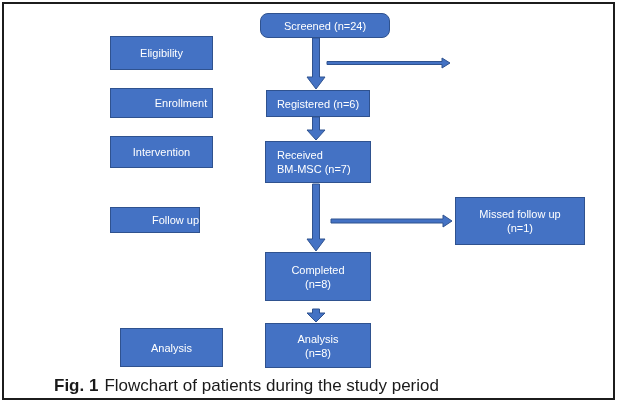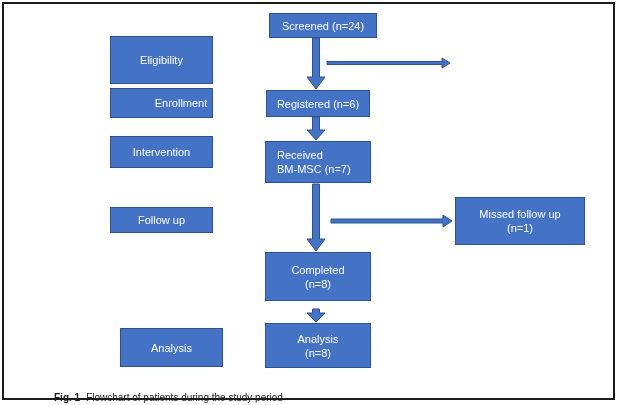--- a/index.html
+++ b/index.html
@@ -30,47 +30,47 @@
     justify-content: center;
     text-align: center;
     box-sizing: border-box;
   }
   .node.left-align {
     align-items: flex-start;
     text-align: left;
     padding-left: 11px;
   }
   
-  #node-eligibility   { left: 110px; top: 36px;  width: 103px; height: 48px; }
+  #node-eligibility   { left: 110px; top: 36px;  width: 103px; height: 34px; }
   #node-enrollment    { left: 110px; top: 88px;  width: 103px; height: 30px; padding-left: 39px; }
   #node-intervention  { left: 110px; top: 136px; width: 103px; height: 32px; }
-  #node-followup      { left: 110px; top: 207px; width: 103px; height: 26px; }
+  #node-followup      { left: 110px; top: 207px; width: 90px; height: 26px; align-items: flex-end; }
   #node-analysis-stage{ left: 120px; top: 328px; width: 103px; height: 39px; }
   
-  #node-screened      { left: 269px; top: 13px;  width: 108px; height: 25px; }
+  #node-screened      { left: 260px; top: 13px;  width: 130px; height: 25px; border-radius: 8px; }
   #node-registered    { left: 266px; top: 90px;  width: 104px; height: 27px; }
   #node-received      { left: 265px; top: 141px; width: 106px; height: 42px; }
   #node-completed     { left: 265px; top: 252px; width: 106px; height: 49px; }
   #node-analysis      { left: 265px; top: 323px; width: 106px; height: 45px; }
   
   #node-excluded      { left: 452px; top: 42px;  width: 116px; height: 46px; }
   #node-missed        { left: 455px; top: 197px; width: 130px; height: 48px; }
 
   #arrow-layer {
     position: absolute;
     left: 0; top: 0;
     width: 618px; height: 405px;
     pointer-events: none;
   }
   #arrow-layer polygon { stroke: #2F528F; stroke-width: 1; }
 
   #caption {
     position: absolute;
-    left: 18px; top: 392px;
-    font-size: 10px;
+    left: 18px; top: 376px;
+    font-size: 17px;
     color: #1a1a1a;
     white-space: nowrap;
     padding-left: 36px;
   }
   #caption .fig-label { font-weight: bold; margin-right: 6px; }
 </style>
 </head>
 <body>
 
 <div id="figure-panel">

